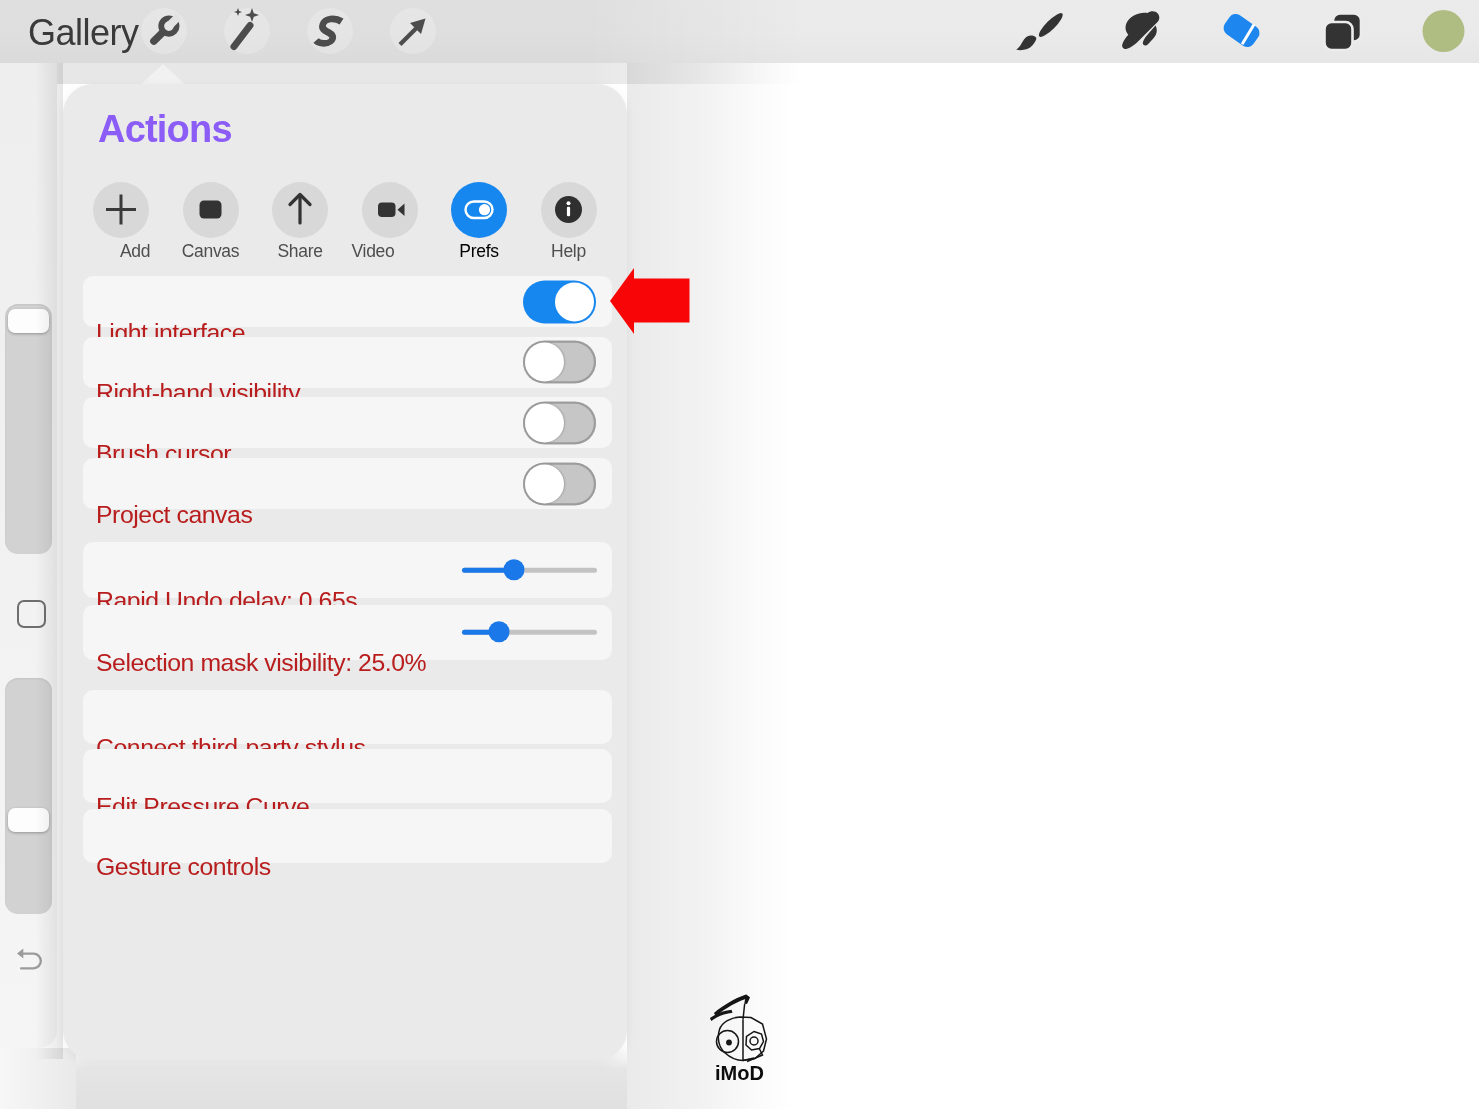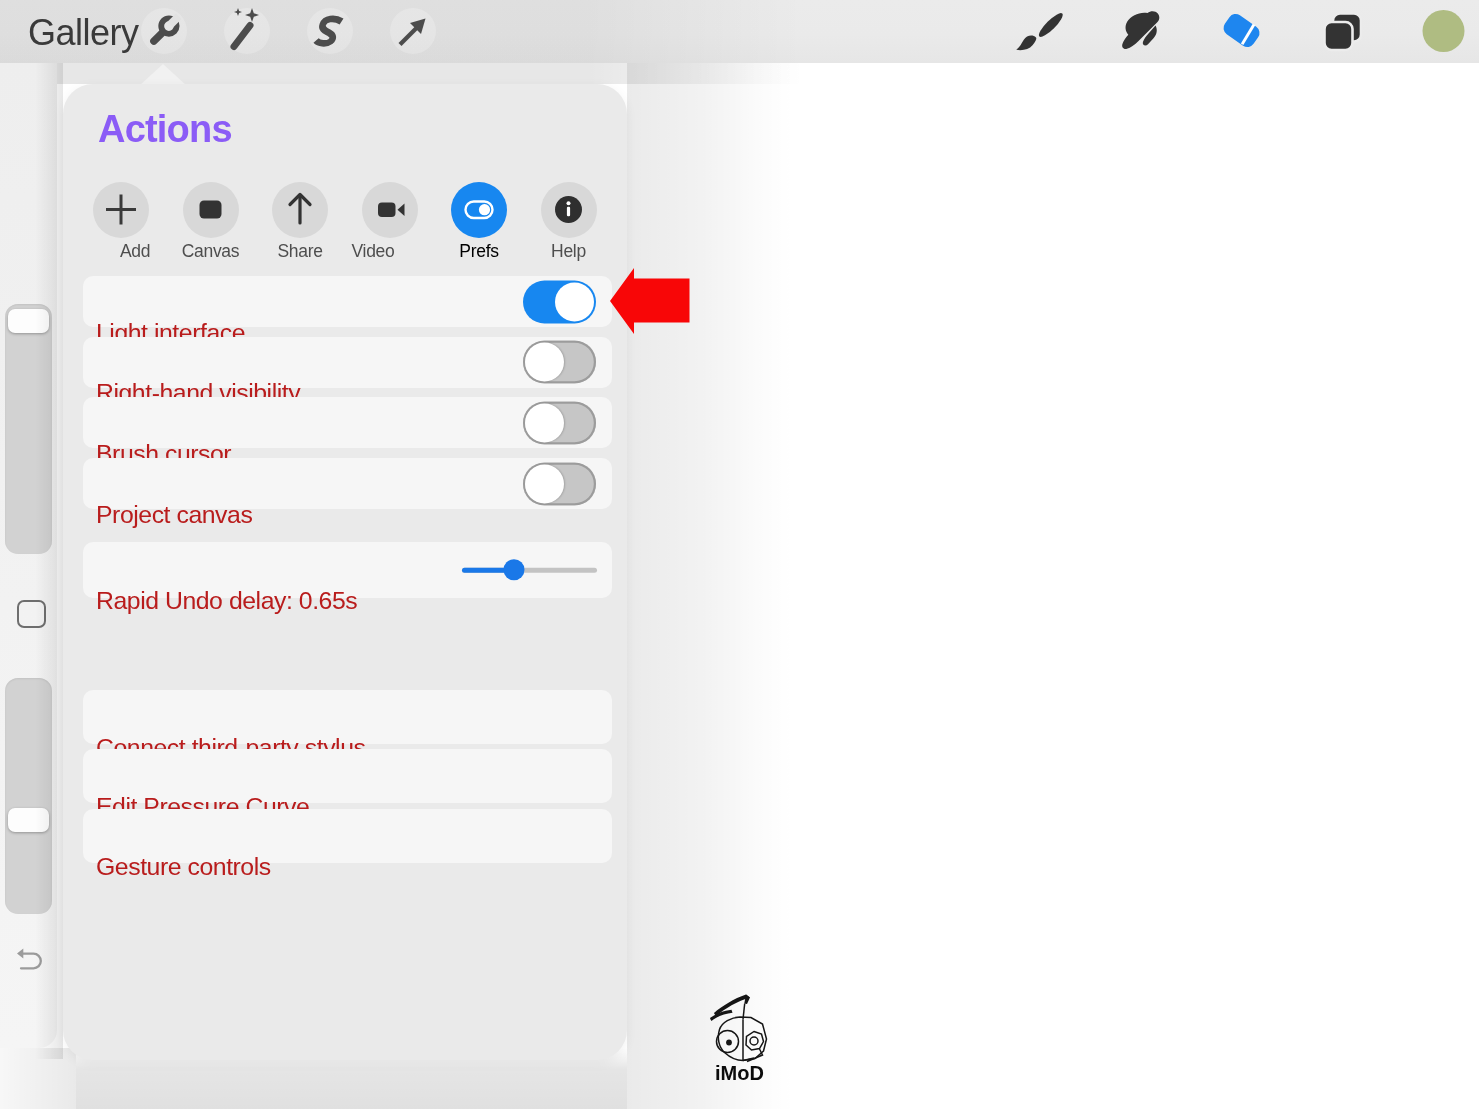--- a/index.html
+++ b/index.html
@@ -208,20 +208,27 @@
       </div>
     </div>
 
     <div class="abs prow" style="top:458px;height:56px;">
       <span class="rowtxt">Rapid Undo delay: 0.65s</span>
       <div class="sl">
         <div class="fill" style="width:52.5px;"></div>
         <div class="thumb" style="left:52.5px;"></div>
       </div>
     </div>
+    <div class="abs prow" style="top:520.5px;height:55px;">
+      <span class="rowtxt">Selection mask visibility: 25.0%</span>
+      <div class="sl">
+        <div class="fill" style="width:37px;"></div>
+        <div class="thumb" style="left:37px;"></div>
+      </div>
+    </div>
 
     <div class="abs prow" style="top:605.5px;height:54px;">
       <span class="rowtxt">Connect third-party stylus</span>
     </div>
     <div class="abs prow" style="top:665px;height:54px;">
       <span class="rowtxt">Edit Pressure Curve</span>
     </div>
     <div class="abs prow" style="top:724.5px;height:54px;">
       <span class="rowtxt">Gesture controls</span>
     </div>

